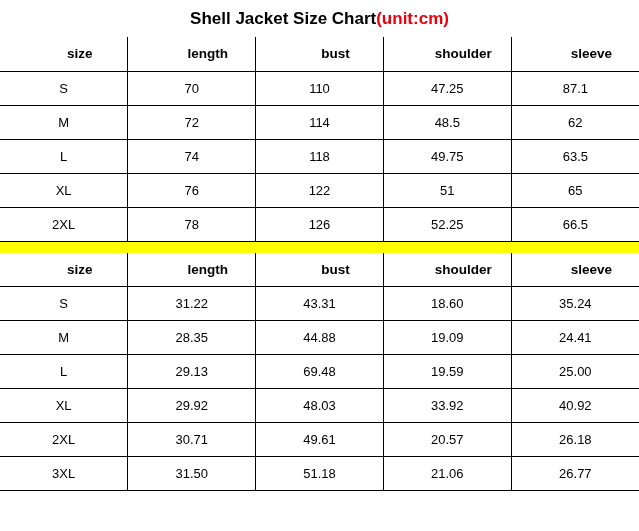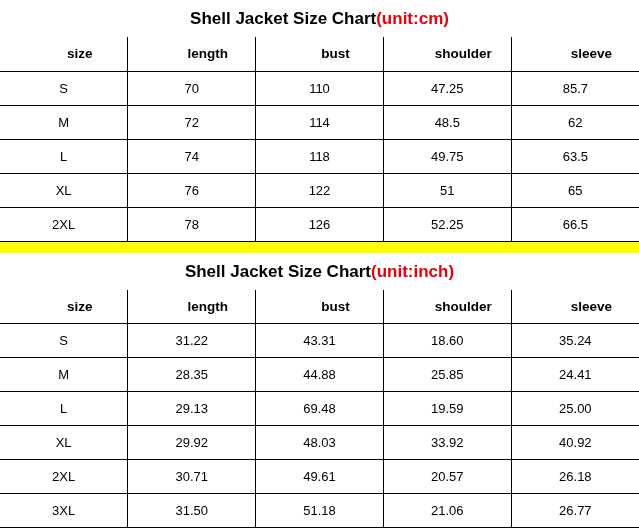--- a/index.html
+++ b/index.html
@@ -92,21 +92,21 @@
           <th>shoulder</th>
           <th>sleeve</th>
         </tr>
       </thead>
       <tbody>
         <tr>
           <td>S</td>
           <td>70</td>
           <td>110</td>
           <td>47.25</td>
-          <td>85.7</td>
+          <td>87.1</td>
         </tr>
         <tr>
           <td>M</td>
           <td>72</td>
           <td>114</td>
           <td>48.5</td>
           <td>62</td>
         </tr>
         <tr>
           <td>L</td>
@@ -129,23 +129,20 @@
           <td>52.25</td>
           <td>66.5</td>
         </tr>
       </tbody>
     </table>
   </div>
 
   <div class="divider"></div>
 
   <div class="chart-block">
-    <div class="chart-title">
-      <span>Shell Jacket Size Chart</span><span class="unit">(unit:inch)</span>
-    </div>
     <table class="size-table">
       <thead>
         <tr>
           <th>size</th>
           <th>length</th>
           <th>bust</th>
           <th>shoulder</th>
           <th>sleeve</th>
         </tr>
       </thead>
@@ -154,21 +151,21 @@
           <td>S</td>
           <td>31.22</td>
           <td>43.31</td>
           <td>18.60</td>
           <td>35.24</td>
         </tr>
         <tr>
           <td>M</td>
           <td>28.35</td>
           <td>44.88</td>
-          <td>25.85</td>
+          <td>19.09</td>
           <td>24.41</td>
         </tr>
         <tr>
           <td>L</td>
           <td>29.13</td>
           <td>69.48</td>
           <td>19.59</td>
           <td>25.00</td>
         </tr>
         <tr>

